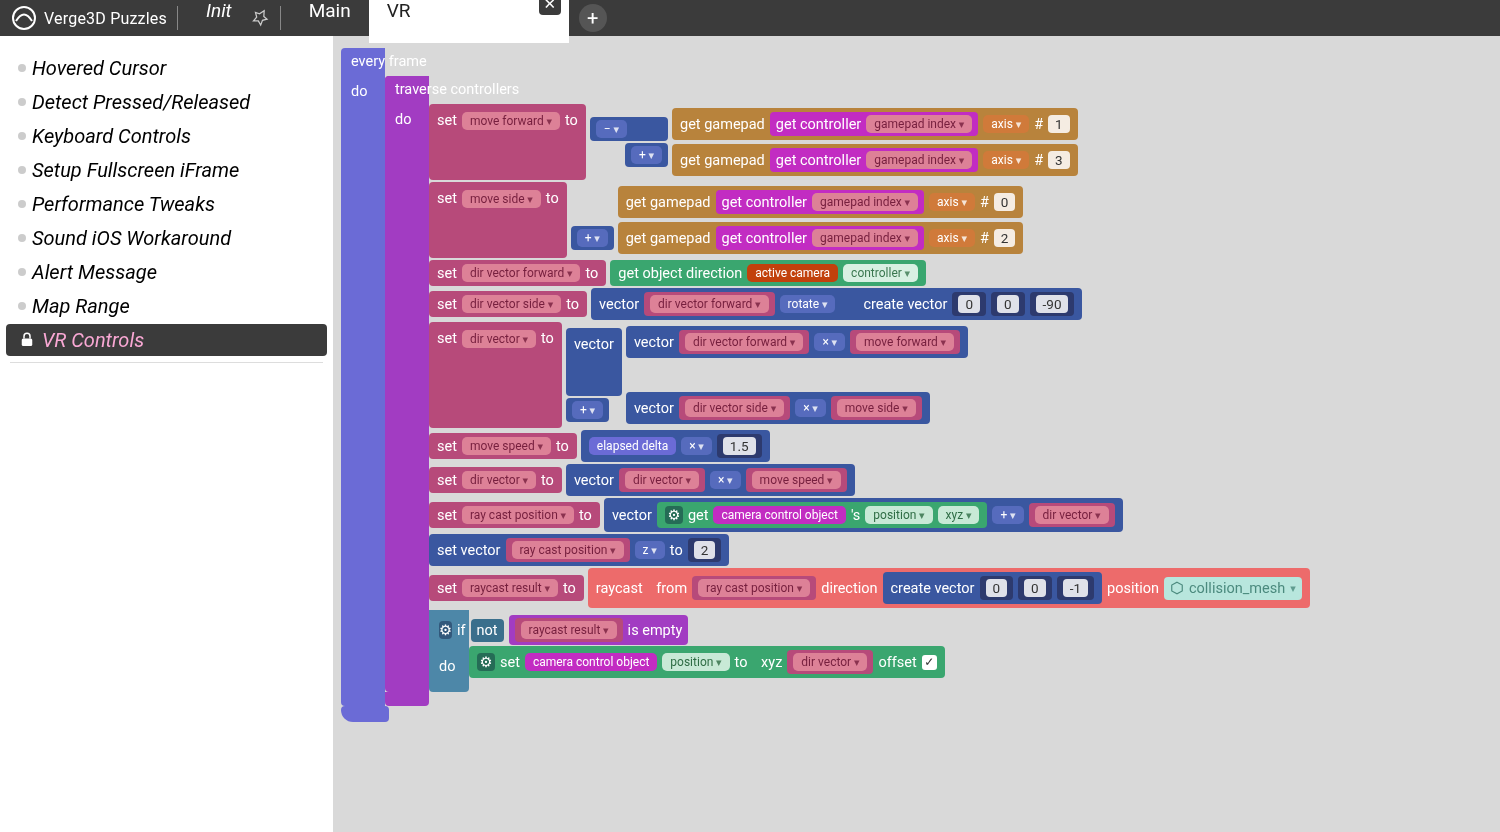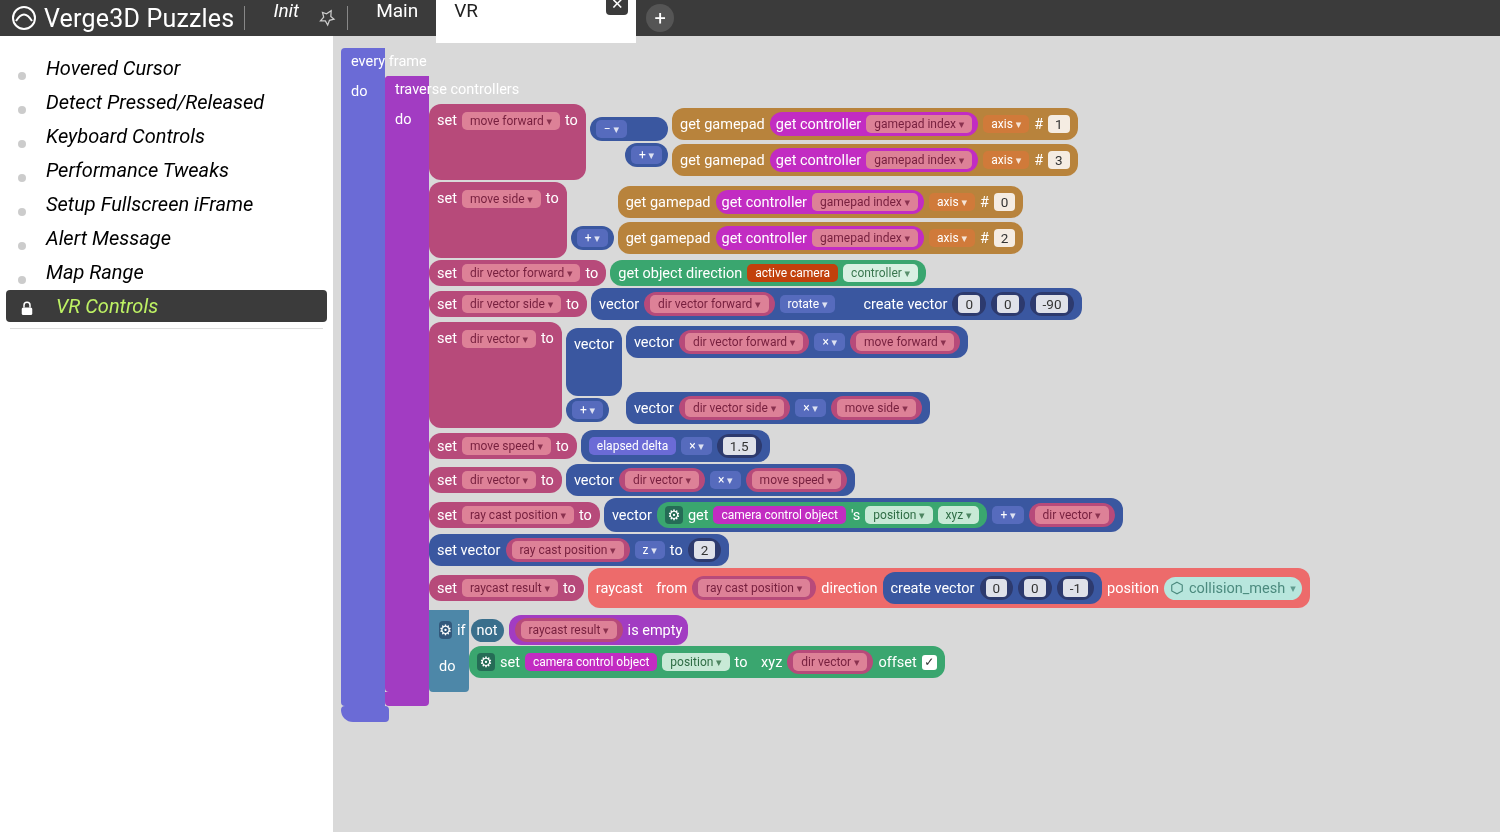--- a/index.html
+++ b/index.html
@@ -1,35 +1,35 @@
 <!DOCTYPE html>
 <html><head>
 <meta charset="utf-8">
 <style>
 * { box-sizing: border-box; margin: 0; padding: 0; }
 body { font-family: -apple-system, BlinkMacSystemFont, "Segoe UI", Roboto, Helvetica, Arial, sans-serif; background: #d9d9d9; width: 1500px; height: 832px; overflow: hidden; }
 
 
 .topbar { background: #3b3b3b; height: 36px; display: flex; align-items: center; color: #fff; font-size: 18px; }
 .logo { width: 24px; height: 24px; margin: 0 8px 0 12px; }
-.app-title { font-size: 25px; letter-spacing: .2px; }
+.app-title { font-size: 16px; letter-spacing: .2px; }
 .vbar { width: 1px; height: 24px; background: #888; margin: 0 10px; }
 .topbar .tab { padding: 0 18px; font-style: italic; font-size: 19px; height: 50px; line-height: 36px; cursor: pointer; }
 .topbar .tab.main { font-style: normal; text-align: right; }
 .topbar .tab.active { background: #fff; color: #222; font-style: normal; display: flex; align-items: flex-start; min-width: 200px; padding: 0 8px 0 18px; }
 .tab.active .close { margin-left: auto; width: 22px; height: 22px; background: #3b3b3b; color: #fff; border-radius: 4px; display: flex; align-items: center; justify-content: center; font-size: 15px; }
 .pin { width: 20px; height: 20px; transform: rotate(30deg); }
 .plus { width: 28px; height: 28px; border-radius: 50%; background: #555; margin-left: 10px; display: flex; align-items: center; justify-content: center; font-size: 20px; line-height: 1; }
 
 
 .main { display: flex; height: 796px; }
 .sidebar { width: 333px; background: #fff; padding: 14px 0 0 0; }
-.sidebar .item { display: flex; align-items: flex-end; gap: 20px; padding: 4px 6px 4px 12px; margin: 2px 6px; font-style: italic; font-size: 20px; cursor: pointer; border-radius: 4px; }
+.sidebar .item { display: flex; align-items: center; gap: 6px; padding: 4px 6px 4px 12px; margin: 2px 6px; font-style: italic; font-size: 20px; cursor: pointer; border-radius: 4px; }
 .sidebar .item .dot { width: 8px; height: 8px; border-radius: 50%; background: #ccc; flex: none; }
-.sidebar .item.active { background: #3b3b3b; color: #bef264; font-style: italic; }
+.sidebar .item.active { background: #3b3b3b; color: #f9a8d4; font-style: italic; }
 .sidebar .item .lock { width: 18px; height: 18px; flex: none; }
 .sidebar hr { border: none; border-top: 1px solid #ddd; margin: 6px 10px 0; }
 
 .canvas { flex: 1; overflow: auto; position: relative; padding: 12px 0 40px 8px; font-size: 14.5px; color: #fff; }
 .stack { display: flex; flex-direction: column; align-items: flex-start; }
 .row { display: flex; align-items: center; gap: 4px; }
 .hat { border-radius: 14px 14px 4px 4px; }
 .inset { border-radius: 5px; padding: 2px 8px; font-size: 12px; }
 .field { background: rgba(255,255,255,.85); color: #333; border-radius: 4px; padding: 1px 7px; font-size: 13.5px; min-width: 20px; text-align: center; }
 .dd::after { content: " ▾"; opacity: .8; font-size: 11px; }
@@ -52,21 +52,21 @@
 .c-mint { background: #b8e6dd; color: #4b8a7e; }
 .c-op { background: #566bbd; }
 .c-drk { background: #2d3a6e; }
 
 .do-lbl { padding: 0 10px; color:#fff; height:100%; display:flex; align-items:flex-start; padding-top:8px;}
 .cblock { display:flex; }
 .cblock>.bar { width:44px; display:flex; flex-direction:column;}
 .cblock>.bar .cap { border-radius: 4px 4px 0 0; padding:5px 10px;}
 .cblock>.body { display:flex; flex-direction:column; gap:0;}
 
-.b { display:inline-flex; align-items:center; gap:5px; padding:4px 8px; border-radius:12px; }
+.b { display:inline-flex; align-items:center; gap:5px; padding:4px 8px; border-radius:4px; }
 .tight { padding:3px 6px; }
 .mb2{margin-bottom:2px;}
 .notch{border-radius:4px 4px 4px 12px;}
 </style>
 </head>
 <body>
 
 <div class="topbar">
   <svg class="logo" viewBox="0 0 24 24">
       <circle cx="12" cy="12" r="11" fill="none" stroke="#fff" stroke-width="2"></circle>
@@ -96,25 +96,29 @@
     <div class="item">
         <span class="dot"></span>
         <span>Detect Pressed/Released</span>
       </div>
     <div class="item">
         <span class="dot"></span>
         <span>Keyboard Controls</span>
       </div>
     <div class="item">
         <span class="dot"></span>
+        <span>Setup Fullscreen iFrame</span>
+      </div>
+    <div class="item">
+        <span class="dot"></span>
         <span>Performance Tweaks</span>
       </div>
     <div class="item">
         <span class="dot"></span>
-        <span>Setup Fullscreen iFrame</span>
+        <span>Sound iOS Workaround</span>
       </div>
     <div class="item">
         <span class="dot"></span>
         <span>Alert Message</span>
       </div>
     <div class="item">
         <span class="dot"></span>
         <span>Map Range</span>
       </div>
     <div class="item active">

